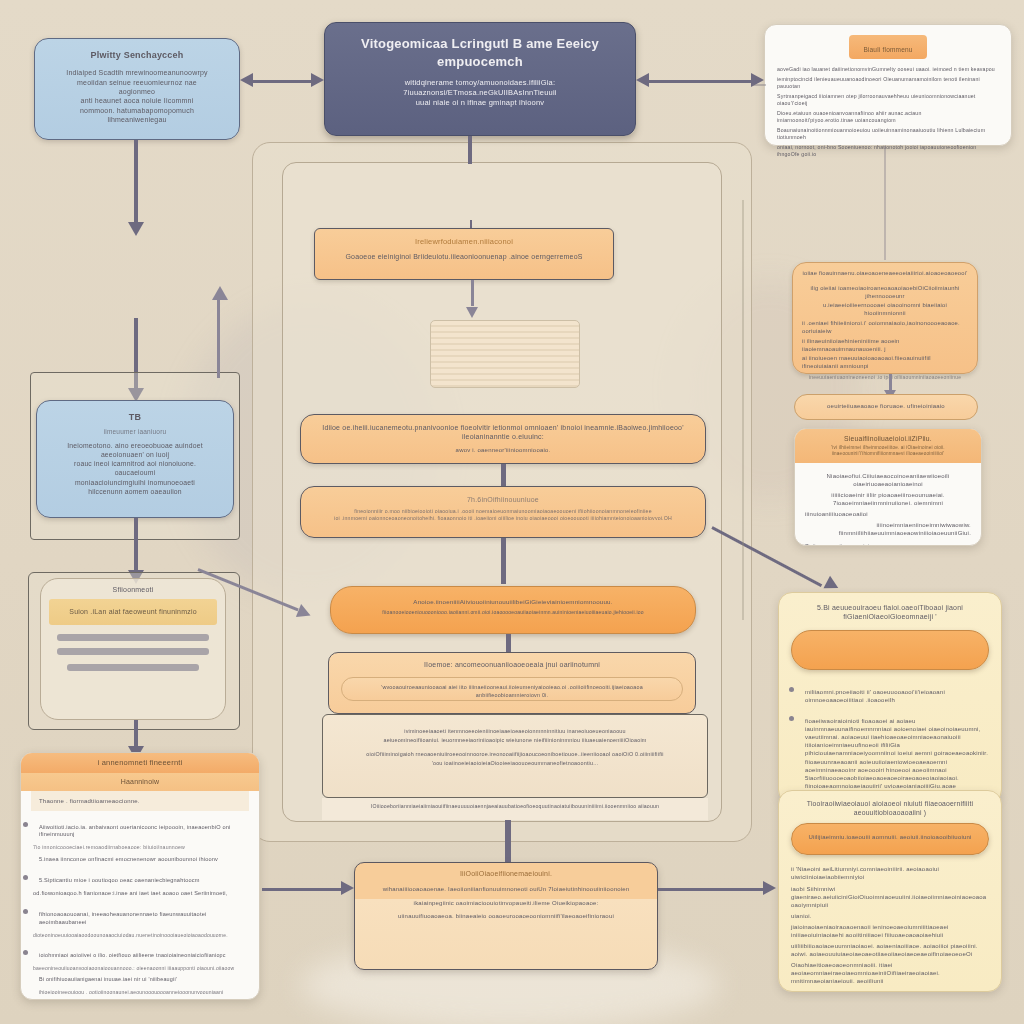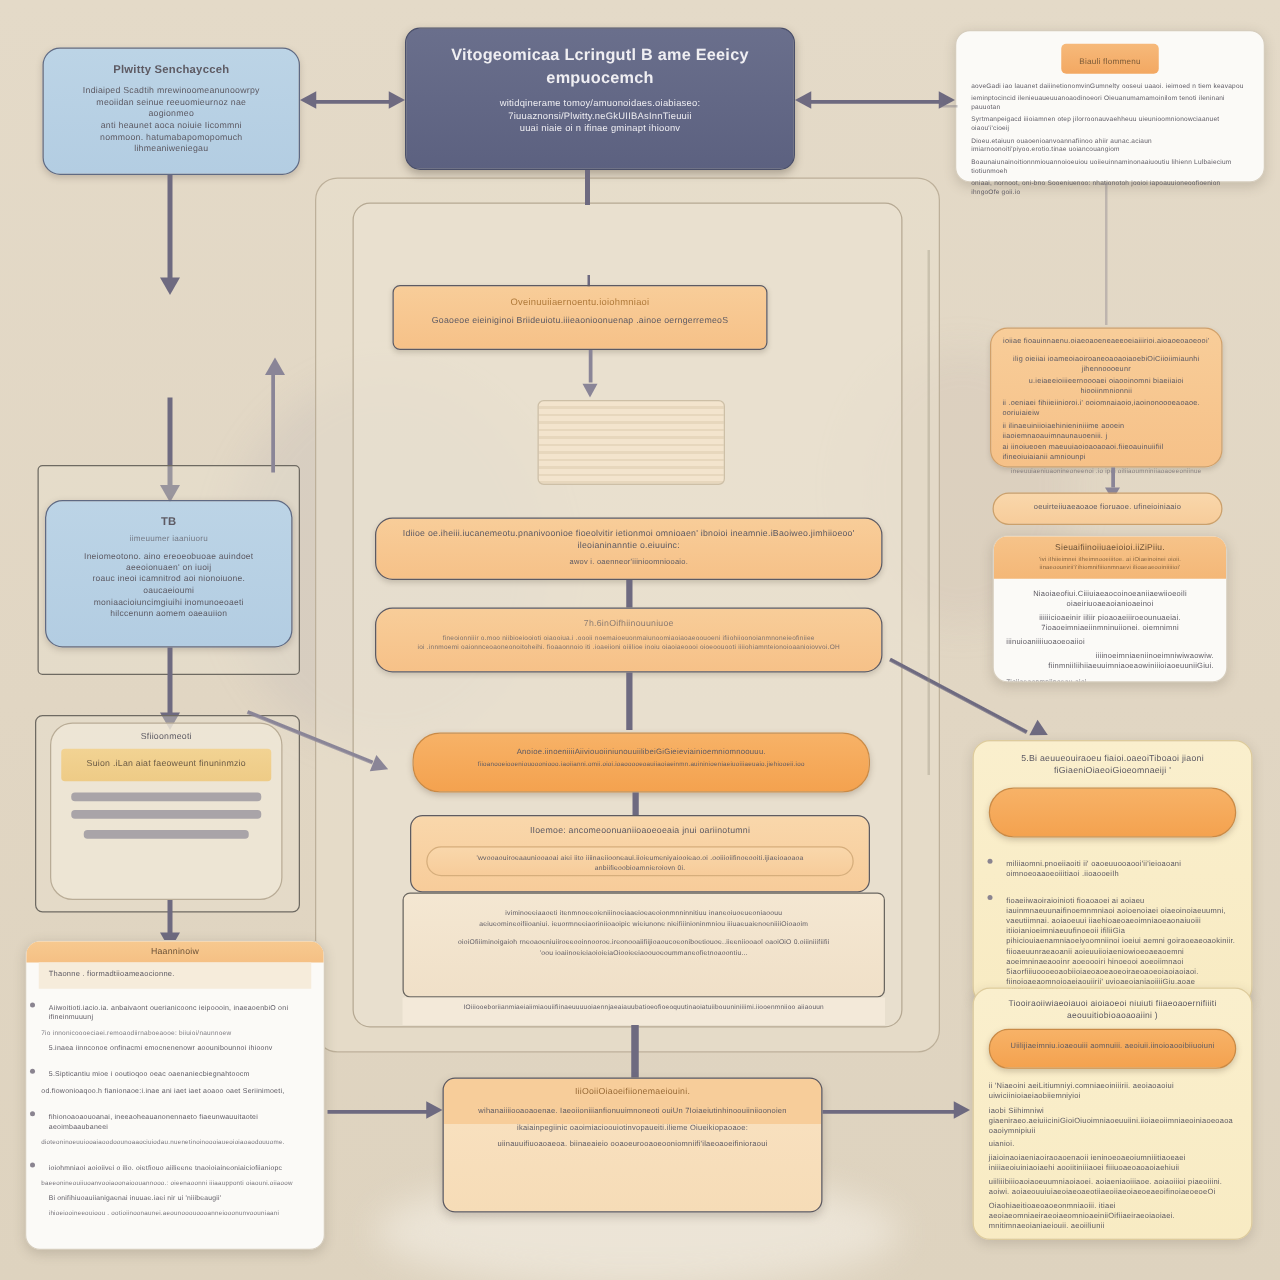--- a/index.html
+++ b/index.html
@@ -187,22 +187,22 @@
 
   <div class="smudge" style="left:180px;top:300px;width:260px;height:300px;background:rgba(170,160,175,.16);"></div>
   <div class="smudge" style="left:680px;top:280px;width:180px;height:220px;background:rgba(190,170,160,.15);"></div>
   <div class="smudge" style="left:300px;top:940px;width:420px;height:90px;background:rgba(250,245,238,.5);"></div>
 
   <div class="box panel" style="left:252px;top:142px;width:500px;height:700px;"></div>
   <div class="box panel-inner" style="left:282px;top:162px;width:440px;height:660px;"></div>
 
   <div class="box navy" style="left:324px;top:22px;width:312px;height:114px;">
     <div class="txt hdr" style="font-size:13px;margin-bottom:8px;">Vitogeomicaa Lcringutl B ame Eeeicy empuocemch</div>
-    <div class="txt" style="font-size:7.5px;">witidqinerame tomoy/amuonoidaes.oiabiaseo:</div>
-    <div class="txt" style="font-size:7.5px;">7iuuaznonsi/Plwitty.neGkUIIBAsInnTieuuii</div>
+    <div class="txt" style="font-size:7.5px;">witidqinerame tomoy/amuonoidaes.ifiliiGia:</div>
+    <div class="txt" style="font-size:7.5px;">7iuuaznonsi/ETmosa.neGkUIIBAsInnTieuuii</div>
     <div class="txt" style="font-size:7.5px;">uuai niaie oi n ifinae gminapt ihioonv</div>
   </div>
 
   <div class="thin-conn" style="left:468px;top:136px;height:28px;width:4px;background:#6e6a80;"></div>
 
   <div class="box blue" style="left:34px;top:38px;width:206px;height:102px;">
     <div class="txt hdr" style="font-size:9px;margin-bottom:7px;">Plwitty Senchaycceh</div>
     <div class="txt" style="font-size:7px;">Indiaiped Scadtih mrewinoomeanunoowrpy</div>
     <div class="txt" style="font-size:7px;">meoiidan seinue reeuomieurnoz nae aogionmeo</div>
     <div class="txt" style="font-size:7px;">anti heaunet aoca noiuie Iicommni</div>
@@ -277,20 +277,23 @@
     <div class="grayline" style="height:7px;margin:0 8px 9px 8px;"></div>
     <div class="grayline" style="height:7px;margin:0 18px 0 18px;"></div>
   </div>
 
   <div class="arrow" style="left:128px;top:720px;width:16px;height:40px;">
     <div class="a-line-v" style="top:0;bottom:12px;"></div>
     <div class="head-d" style="left:0;bottom:0;"></div>
   </div>
 
   <div class="box white-card" style="left:20px;top:752px;width:240px;height:248px;padding:0;overflow:hidden;">
+    <div style="background:linear-gradient(180deg,#f6bc7f 0%,#f3ab68 100%);padding:5px 10px;">
+      <div class="txt" style="font-size:7.5px;color:#6c5238;">i annenomneti fineeernti</div>
+    </div>
     <div style="background:linear-gradient(180deg,#f7c98f 0%,#f5c084 100%);padding:4px 10px;">
       <div class="txt" style="font-size:7px;color:#6c5238;">Haanninoiw</div>
     </div>
     <div style="background:#f6ecdb;margin:0 10px 4px 10px;padding:6px 8px;">
       <div class="txt l" style="font-size:6px;">Thaonne . fiormadtiioameaocionne.</div>
     </div>
     <ul class="blist" style="padding-left:18px;padding-right:8px;">
       <li>
           <span class="txt l" style="font-size:5.6px;display:block;">Aiiwoitioti.iacio.ia. anbaivaont ouerianicoonc ieipoooin, inaeaoenbiO oni ifineinmuuunj</span>
         </li>
@@ -324,21 +327,21 @@
       <li style="list-style:none;">
           <span class="txt l" style="font-size:5px;display:block;opacity:.85;">ihioeiooineeouioou . ootioiinoonaunei.aeounooouoooanneiooonunvoouniaani</span>
         </li>
 
     </ul>
   </div>
 
   <div class="thin-conn" style="left:470px;top:220px;height:12px;background:#6e6a80;"></div>
 
   <div class="box orange rnd-sm" style="left:314px;top:228px;width:300px;height:52px;">
-    <div class="txt" style="font-size:7.5px;margin-bottom:5px;color:#b07a3a;">Oveinuuiiaernoentu.ioiohmniaoi</div>
+    <div class="txt" style="font-size:7.5px;margin-bottom:5px;color:#b07a3a;">Ireliewrfoduiamen.niiiaconoi</div>
     <div class="txt" style="font-size:7px;">Goaoeoe eieiniginoi Briideuiotu.iiieaonioonuenap .ainoe oerngerremeoS</div>
   </div>
 
   <div class="arrow" style="left:466px;top:280px;width:14px;height:38px;">
     <div class="a-line-v" style="top:0;bottom:12px;width:3px;background:#8a8597;"></div>
     <div class="head-d" style="left:0;bottom:0;border-top-color:#8a8597;border-left-width:6px;border-right-width:6px;border-top-width:11px;"></div>
   </div>
 
   <div class="box stripes" style="left:430px;top:320px;width:150px;height:68px;"></div>
 

